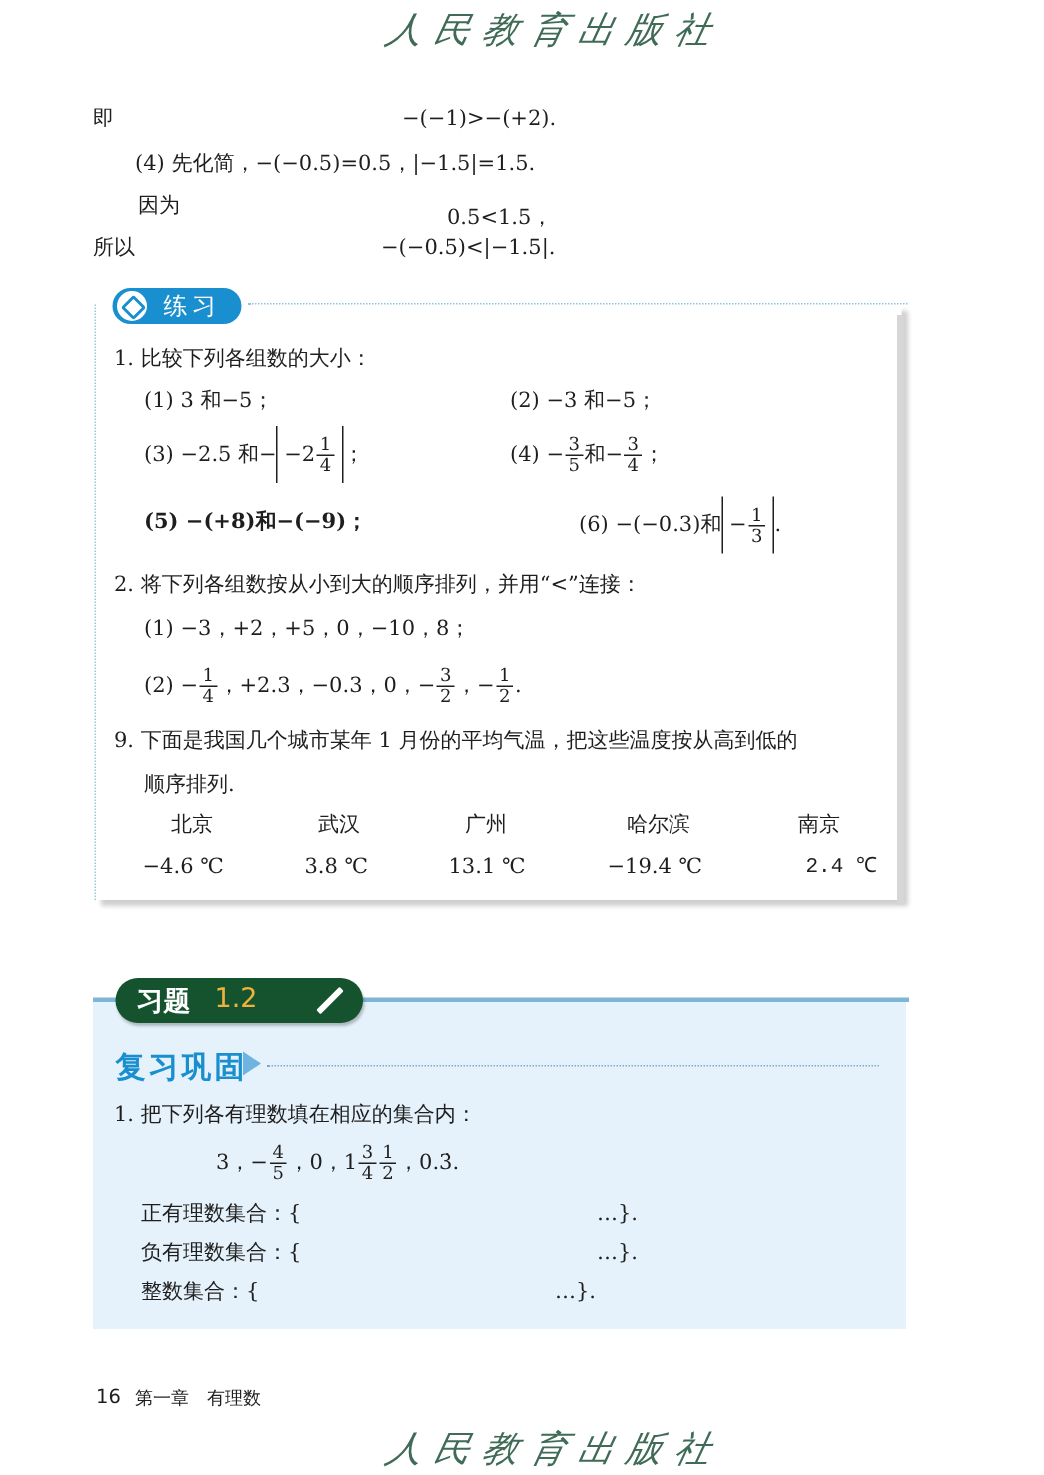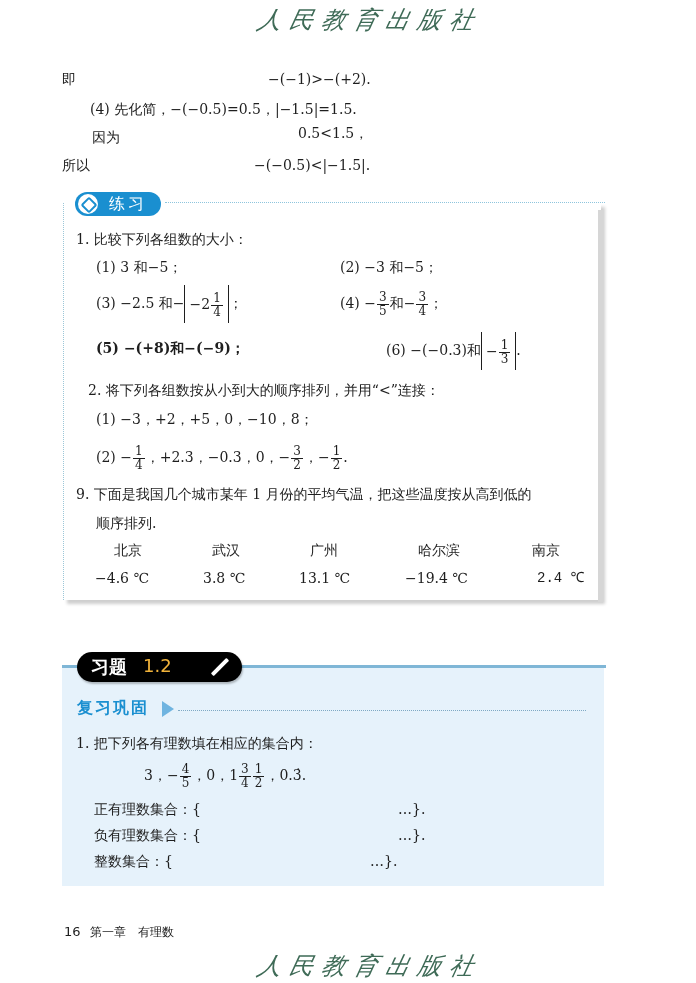--- a/index.html
+++ b/index.html
@@ -24,42 +24,42 @@
   #practice-tab .ic { position:absolute; left:3px; top:2px; width:20px; height:20px; border-radius:50%;
     background:#fff; }
   #practice-tab .ic:after { content:""; position:absolute; left:5px; top:5px; width:8px; height:8px;
     border:2px solid #1a8fd0; border-radius:2px; transform:rotate(45deg); }
   #practice-tab .lbl { position:absolute; left:34px; top:0; letter-spacing:3px; }
   #practice-rshadow { left:598px; top:210px; width:5px; height:393px; background:#d6d6d6; }
 
   
   #ex-line { left:62px; top:665px; width:544px; height:3px; background:#7fb6d6; }
   #ex-bg { left:62px; top:668px; width:542px; height:218px; background:#e6f2fb; }
-  #ex-tab { left:77px; top:652px; width:165px; height:30px; background:#000000; border-radius:15px;
+  #ex-tab { left:77px; top:652px; width:165px; height:30px; background:#14532d; border-radius:15px;
     box-shadow:1px 2px 2px rgba(0,0,0,0.25); font-family:"DejaVu Sans",sans-serif; }
   #ex-tab .l1 { position:absolute; left:14px; top:3px; color:#fff; font-size:18px; font-weight:bold; }
   #ex-tab .l2 { position:absolute; left:66px; top:3px; color:#f0b23a; font-size:18px; }
   #ex-tab .pen { position:absolute; left:132px; top:13px; width:22px; height:4px; background:#fff;
     transform:rotate(-45deg); border-radius:1px; }
-  #review-label { left:77px; top:698px; color:#1a8fd0; font-family:"DejaVu Sans",sans-serif; font-size:16px; font-weight:bold; letter-spacing:2px; }
+  #review-label { left:77px; top:698px; color:#1a8fd0; font-family:"DejaVu Sans",sans-serif; font-size:20px; font-weight:bold; letter-spacing:2px; }
   #review-arrow { left:162px; top:701px; width:0; height:0; border-top:8px solid transparent; border-bottom:8px solid transparent; border-left:12px solid #6fb4e0; }
   #review-dots { left:178px; top:710px; width:408px; border-top:1px dotted #7fa9c4; }
 
   .footer-num { font-family:"DejaVu Sans",sans-serif; font-size:13px; }
 </style>
 </head>
 <body>
 
 <div class="abs logo" style="left:258px;top:4px;">人民教育出版社</div>
 
 <div class="abs t" style="left:62px;top:70px;">即</div>
 <div class="abs t" style="left:268px;top:70px;">−(−1)&gt;−(+2).</div>
 <div class="abs t" style="left:90px;top:100px;">(4) 先化简，−(−0.5)=0.5，|−1.5|=1.5.</div>
 <div class="abs t" style="left:92px;top:128px;">因为</div>
-<div class="abs t" style="left:298px;top:124px;">0.5&lt;1.5，</div>
+<div class="abs t" style="left:298px;top:136px;">0.5&lt;1.5，</div>
 <div class="abs t" style="left:62px;top:156px;">所以</div>
 <div class="abs t" style="left:254px;top:156px;">−(−0.5)&lt;|−1.5|.</div>
 
 <div class="abs" id="practice-box"></div>
 <div class="abs" id="practice-rshadow"></div>
 <div class="abs" id="practice-dots"></div>
 <div class="abs" id="practice-tab">
   <span class="ic"></span>
   <span class="lbl">练习</span>
 </div>
@@ -83,21 +83,21 @@
 </div>
 <div class="abs t" style="left:96px;top:339px;font-weight:bold;">
   <span>(5)</span>
   <span>−(+8)和−(−9)；</span>
 </div>
 <div class="abs t" style="left:340px;top:330px;line-height:40px;margin-left:46px;">
   <span>(6)</span>
   <span>−(−0.3)和</span><span class="absbar"><span>−</span><span class="frac"><span class="n">1</span><span class="d">3</span></span></span><span>.</span>
 </div>
 
-<div class="abs t" style="left:88px;top:381px;">2. 将下列各组数按从小到大的顺序排列，并用“&lt;”连接：</div>
+<div class="abs t" style="left:76px;top:381px;">2. 将下列各组数按从小到大的顺序排列，并用“&lt;”连接：</div>
 <div class="abs t" style="left:96px;top:410px;">
   <span>(1)</span>
   <span>−3，+2，+5，0，−10，8；</span>
 </div>
 <div class="abs t" style="left:96px;top:437px;line-height:40px;">
   <span>(2)</span>
   <span>−</span><span class="frac"><span class="n">1</span><span class="d">4</span></span><span>，+2.3，−0.3，0，−</span><span class="frac"><span class="n">3</span><span class="d">2</span></span><span>，−</span><span class="frac"><span class="n">1</span><span class="d">2</span></span><span>.</span>
 </div>
 
 <div class="abs t" style="left:76px;top:485px;">9. 下面是我国几个城市某年 1 月份的平均气温，把这些温度按从高到低的</div>

